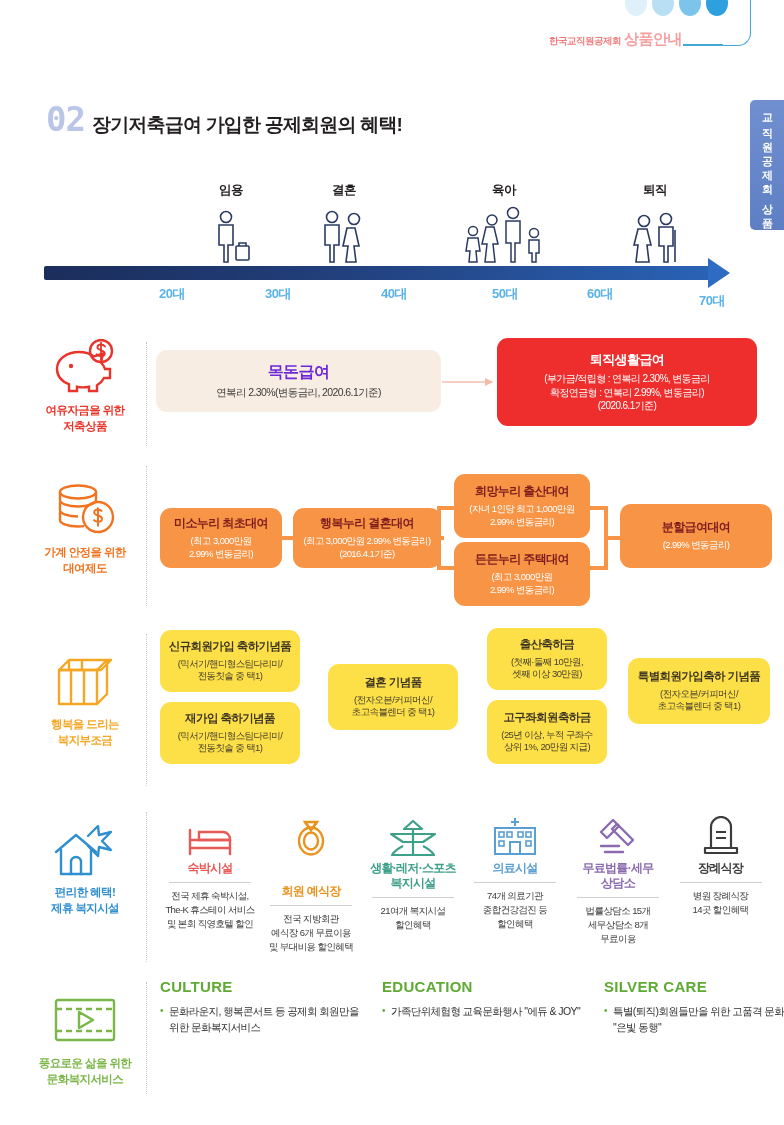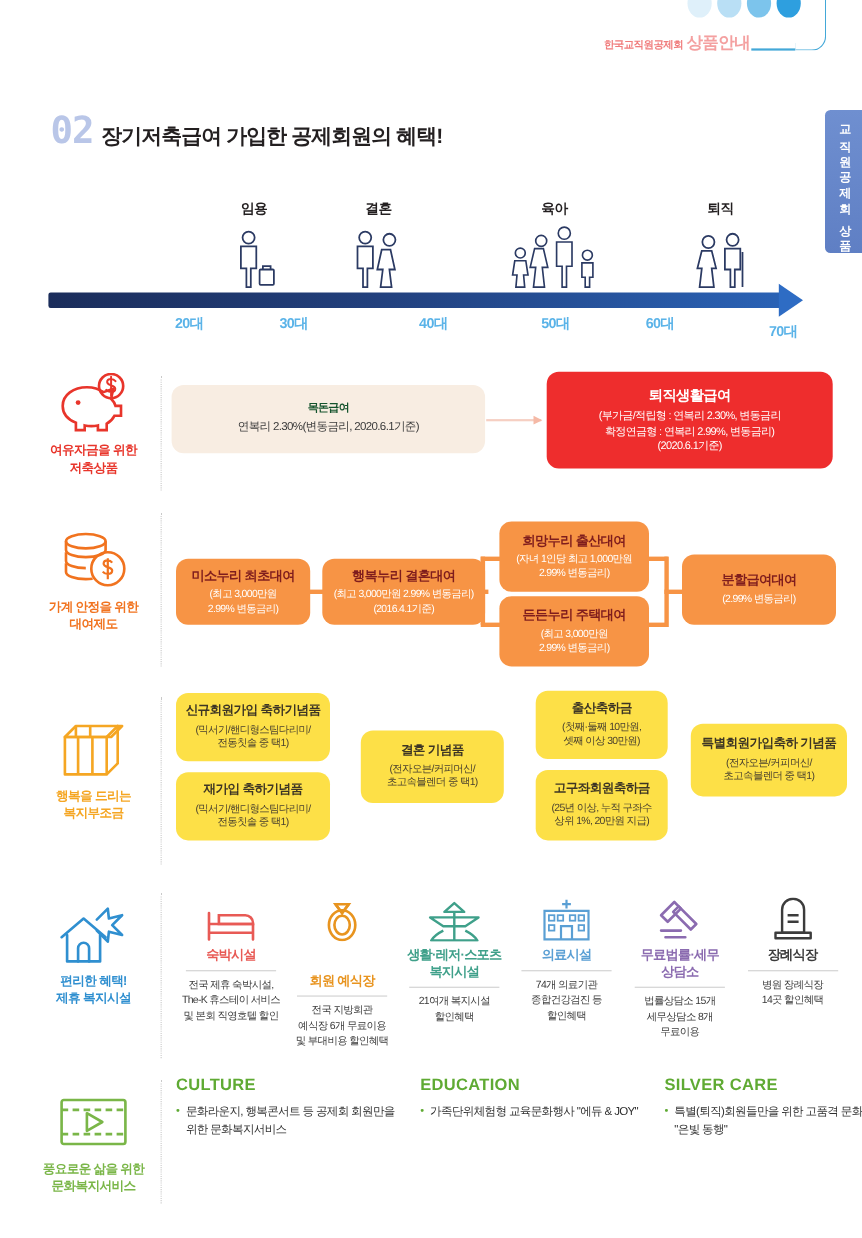--- a/index.html
+++ b/index.html
@@ -89,21 +89,21 @@
   .sec-body { position:absolute; left:160px; top:0; }
 
   
   .box { position:absolute; border-radius:11px; text-align:center; display:flex;
          flex-direction:column; align-items:center; justify-content:center; padding:5px 6px; }
   .box .bt { font-weight:bold; letter-spacing:-0.6px; line-height:1.25; }
   .box .bd { letter-spacing:-0.6px; line-height:1.32; margin-top:4px; }
 
   
   .box-cream { background:#f8ede2; }
-  .box-cream .bt { font-size:10px; color:#14532d; }
+  .box-cream .bt { font-size:16px; color:#6d28d9; }
   .box-cream .bd { font-size:10.5px; color:#3a3a3a; }
   .box-red { background:#ee2d2d; }
   .box-red .bt { font-size:13px; color:#fff; }
   .box-red .bd { font-size:10px; color:#fff; }
   #save-arrow { position:absolute; height:2px; background:#f6cfc2; }
   #save-arrow::after {
     content:""; position:absolute; right:-1px; top:-3.5px; width:0; height:0;
     border-top:4.5px solid transparent; border-bottom:4.5px solid transparent;
     border-left:8px solid #f5b9a6;
   }
@@ -199,21 +199,21 @@
       <circle cx="39" cy="7" r="5.5"></circle>
       <path d="M32 15h14v19h-5v16h-4V34h-5z"></path>
       <path d="M48 18v32"></path>
     </svg>
   </div>
 
   <div id="tl-axis"></div>
   <div id="tl-arrow"></div>
 
   <div class="tl-decade" style="left:172px;">20대</div>
-  <div class="tl-decade" style="left:267px;">30대</div>
+  <div class="tl-decade" style="left:278px;">30대</div>
   <div class="tl-decade" style="left:394px;">40대</div>
   <div class="tl-decade" style="left:505px;">50대</div>
   <div class="tl-decade" style="left:600px;">60대</div>
   <div class="tl-decade last" style="left:712px;">70대</div>
 </div>
 
 <div class="section" style="top:338px;height:112px;">
   <div class="sec-divider" style="height:104px;"></div>
   <div class="sec-left">
     <div class="sec-ico">
@@ -303,21 +303,21 @@
     </div>
 
     <div class="box box-orange" style="left:294px;top:80px;width:136px;height:64px;">
       <div class="bt">든든누리 주택대여</div>
       <div class="bd">
         <span>(최고 3,000만원</span><br>
         <span>2.99% 변동금리)</span>
       </div>
     </div>
 
-    <div class="box box-orange" style="left:460px;top:42px;width:140px;height:64px;">
+    <div class="box box-orange" style="left:460px;top:42px;width:152px;height:64px;">
       <div class="bt">분할급여대여</div>
       <div class="bd">(2.99% 변동금리)</div>
     </div>
   </div>
 </div>
 
 <div class="section" style="top:630px;height:160px;">
   <div class="sec-divider" style="height:152px;"></div>
   <div class="sec-left" style="top:22px;">
     <div class="sec-ico">

